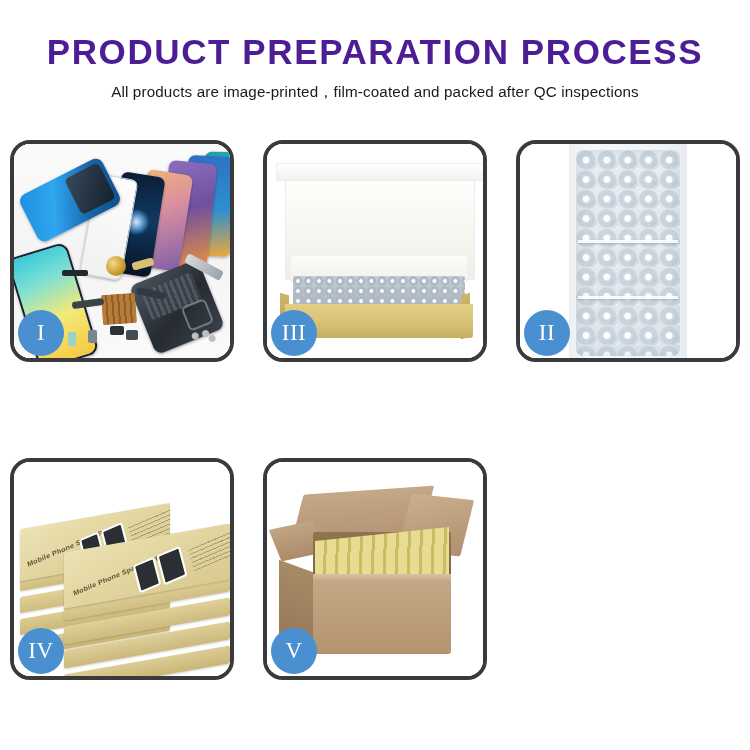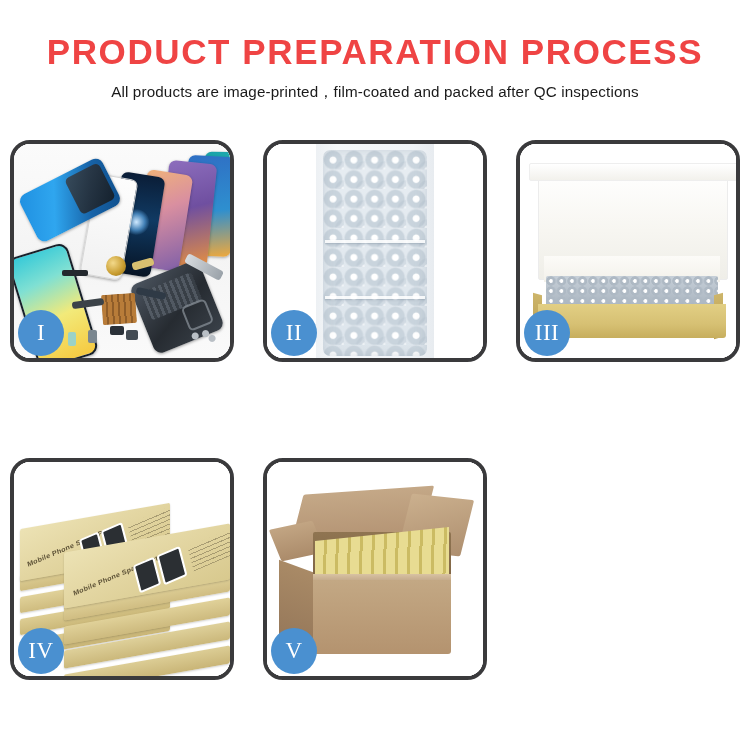--- a/index.html
+++ b/index.html
@@ -19,21 +19,21 @@
   .header {
     width: 750px;
     padding-top: 34px;
     text-align: center;
   }
   .title {
     font-family: "Liberation Sans", sans-serif;
     font-size: 35px;
     font-weight: 700;
     letter-spacing: 1.6px;
-    color: #ef4444;
+    color: #4c1d95;
     line-height: 1.05;
     white-space: nowrap;
   }
   .subtitle {
     margin-top: 11px;
     font-family: "Liberation Sans", sans-serif;
     font-size: 15.2px;
     font-weight: 400;
     letter-spacing: 0.15px;
     color: #1a1a1a;
@@ -351,40 +351,40 @@
       <div class="tinyC"></div>
       <div class="tinyD"></div>
       <div class="screws"></div>
       <div class="tool"></div>
     </div>
     <div class="badge">I</div>
   </div>
 
   <div class="panel">
     <div class="panel-inner">
-      <div class="p2-bg"></div>
-      <div class="wrap-sheet"></div>
-      <div class="bubbles"></div>
-      <div class="wrap-seam" style="top:96px"></div>
-      <div class="wrap-seam" style="top:152px"></div>
-    </div>
-    <div class="badge">II</div>
-  </div>
-
-  <div class="panel">
-    <div class="panel-inner">
       <div class="p3-bg"></div>
       <div class="flat-lid"></div>
       <div class="flat-foam"></div>
       <div class="flat-bubbles"></div>
       <div class="flat-side-l"></div>
       <div class="flat-side-r"></div>
       <div class="flat-front"></div>
     </div>
     <div class="badge">III</div>
+  </div>
+
+  <div class="panel">
+    <div class="panel-inner">
+      <div class="p2-bg"></div>
+      <div class="wrap-sheet"></div>
+      <div class="bubbles"></div>
+      <div class="wrap-seam" style="top:96px"></div>
+      <div class="wrap-seam" style="top:152px"></div>
+    </div>
+    <div class="badge">II</div>
   </div>
 
   <div class="panel">
     <div class="panel-inner">
       <div class="p4-bg"></div>
       <div class="stack">
         <div class="sbox stack-l5"></div>
         <div class="sbox stack-l4"></div>
         <div class="sbox stack-l3"></div>
         <div class="sbox stack-l2"></div>

